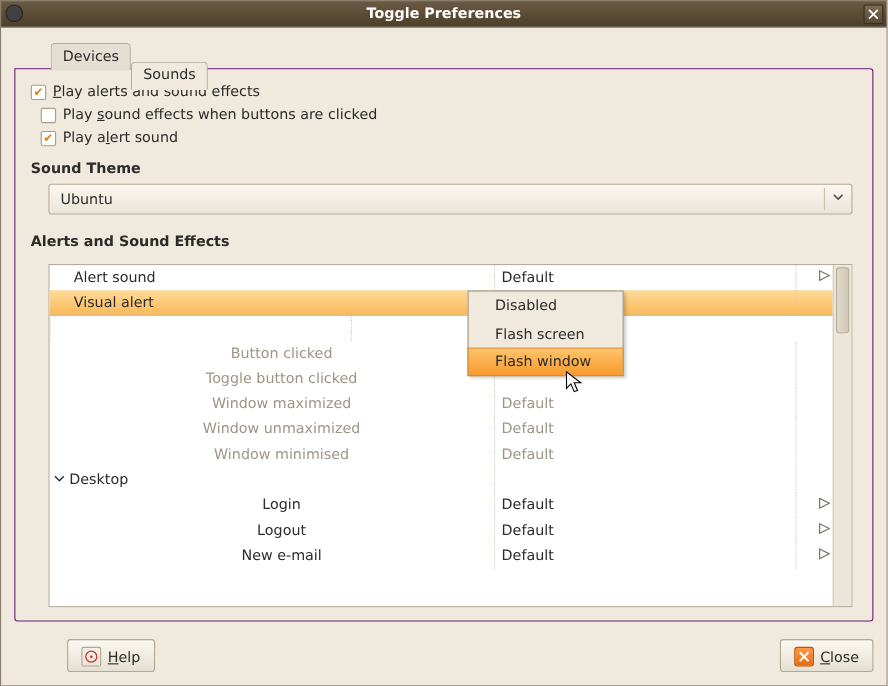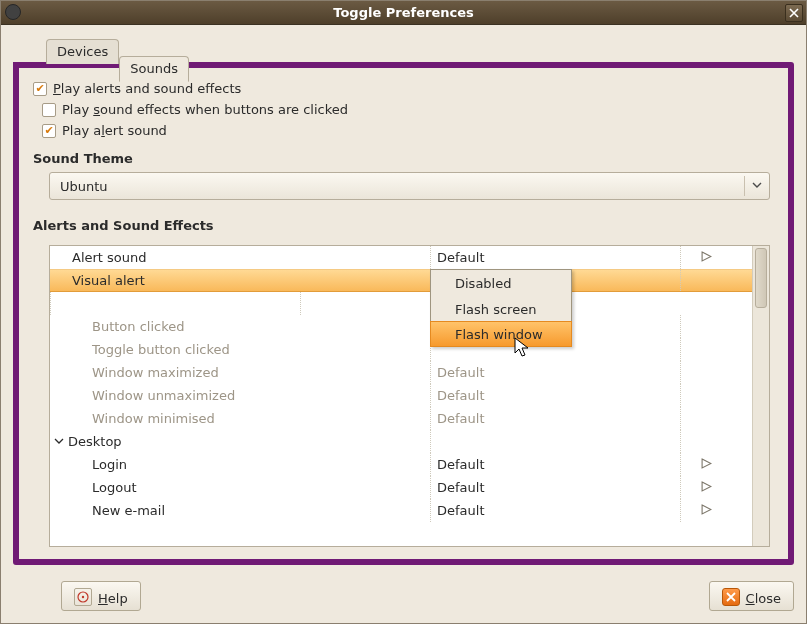--- a/index.html
+++ b/index.html
@@ -73,21 +73,21 @@
     color: #2b2b2b;
   }
   .tab.active {
     background: #efe9de;
     border-color: #b6ad9b;
     z-index: 2;
     top: 19px;
     border-bottom: 1px solid #efe9de;
   }
   .tabpanel-border {
-    border: 6px solid #701a75;
+    border: 1px solid #701a75;
     border-radius: 0 3px 3px 3px;
     flex: 1;
     padding: 10px 14px 12px 14px;
     display: flex; flex-direction: column;
     background: #efe9de;
     margin-top: -1px;
   }
   
   .check-row {
     display: flex; align-items: center; gap: 6px;
@@ -149,26 +149,27 @@
     position: absolute; left: 2px; right: 2px; top: 2px; height: 60px;
     background: linear-gradient(to right, #e0d9ca, #cfc7b6);
     border: 1px solid #b6ad9b;
     border-radius: 3px;
   }
   .row {
     display: flex; align-items: center;
     height: 23px;
     font-size: 13px;
     position: relative;
+    gap: 24px;
   }
   .row .col1 { flex: 0 0 380px; display:flex; align-items:center; }
   .row .col2 { flex: 0 0 250px; display:flex; align-items:center; border-left:1px dotted #cfcabc; padding-left:6px; height:100%; }
   .row .col3 { flex: 1; display:flex; align-items:center; border-left:1px dotted #cfcabc; padding-left:20px; height:100%; }
   .row.indent1 .col1 { padding-left: 22px; }
-  .row.indent2 .col1 { padding-left: 42px; }
+  .row.indent2 .col1 { padding-left: 42px; justify-content: center; }
   .row.category .expander { margin-right: 4px; }
   .expander svg { width: 10px; height: 10px; }
   .row.highlight {
     background: linear-gradient(to bottom, #ffd994, #f9b95a);
     border-top: 1px solid #f5ca84;
     border-bottom: 1px solid #e29c3a;
   }
   .row.disabled { color: #9d9587; }
   .play-tri svg { width:11px; height:11px; color:#7c7669; }
   

